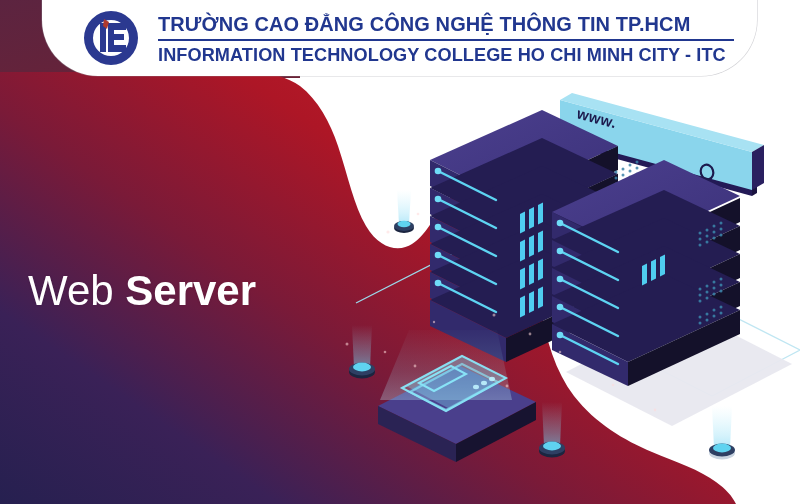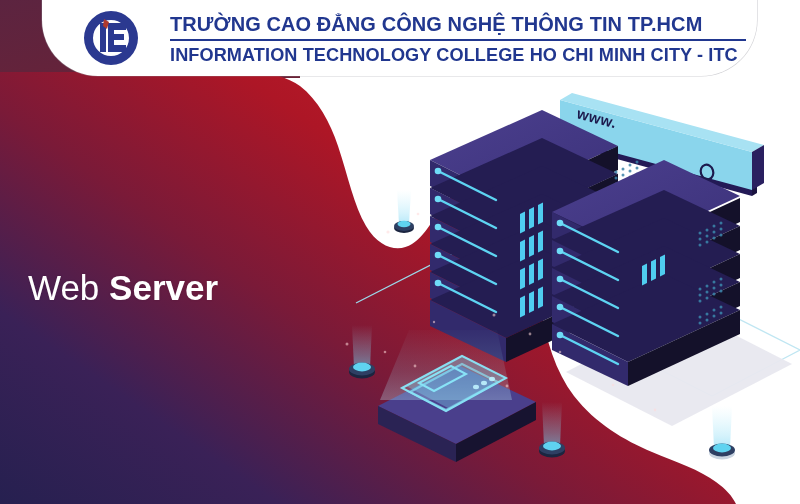--- a/index.html
+++ b/index.html
@@ -38,21 +38,21 @@
     background: #ffffff;
     border-radius: 0 0 56px 56px;
     box-shadow: 0 0 0 0.6px rgba(150,150,160,0.45);
     display: flex;
     align-items: flex-end;
     z-index: 40;
   }
   .header-inner {
     display: flex;
     align-items: center;
-    gap: 28px;
+    gap: 16px;
     padding: 0 0 4px 38px;
     height: 72px;
     width: 100%;
     box-sizing: border-box;
   }
   .logo-wrap {
     width: 62px;
     height: 62px;
     flex: 0 0 62px;
     position: relative;
@@ -92,21 +92,21 @@
     transform: scaleX(0.985);
     transform-origin: left center;
   }
 
   
   .hero-title {
     position: absolute;
     left: 28px;
     top: 270px;
     z-index: 30;
-    font-size: 35px;
+    font-size: 42px;
     color: #ffffff;
     line-height: 1;
     white-space: nowrap;
     text-shadow: 0 0 3px rgba(0,0,0,0.10);
   }
   .hero-title .w-light { font-weight: 300; }
   .hero-title .w-bold  { font-weight: bold; }
 
   
   .illustration {

